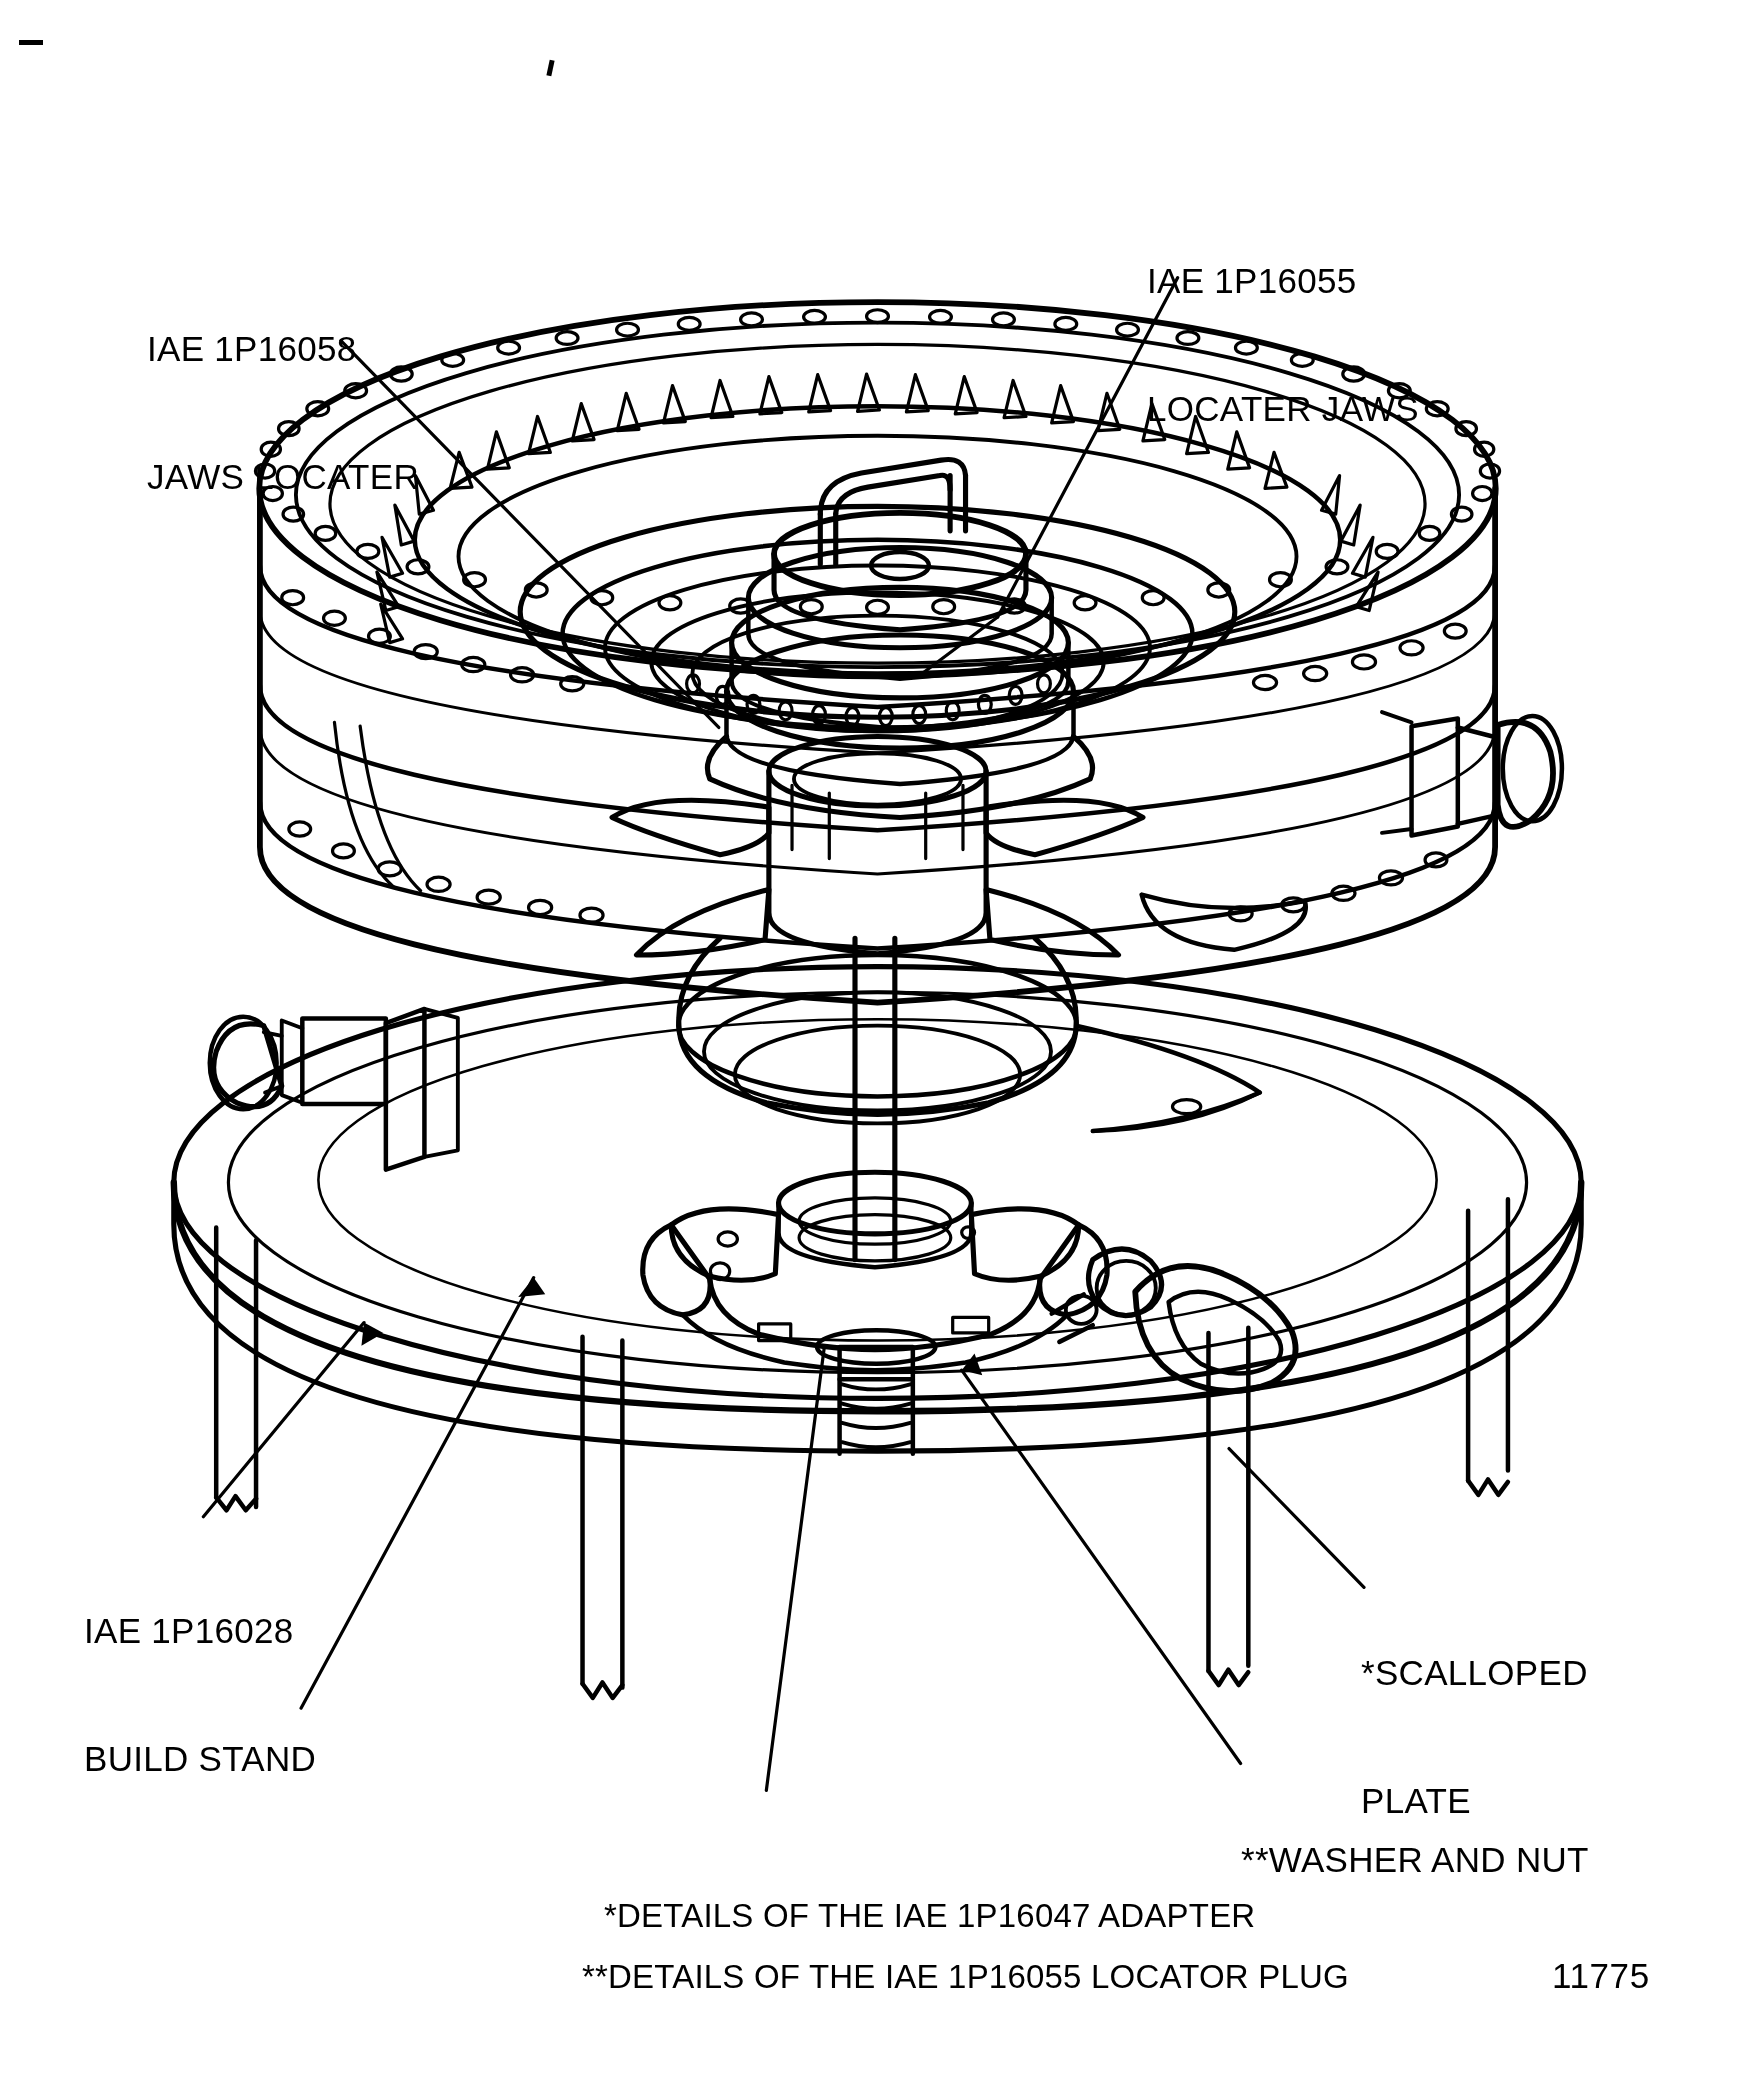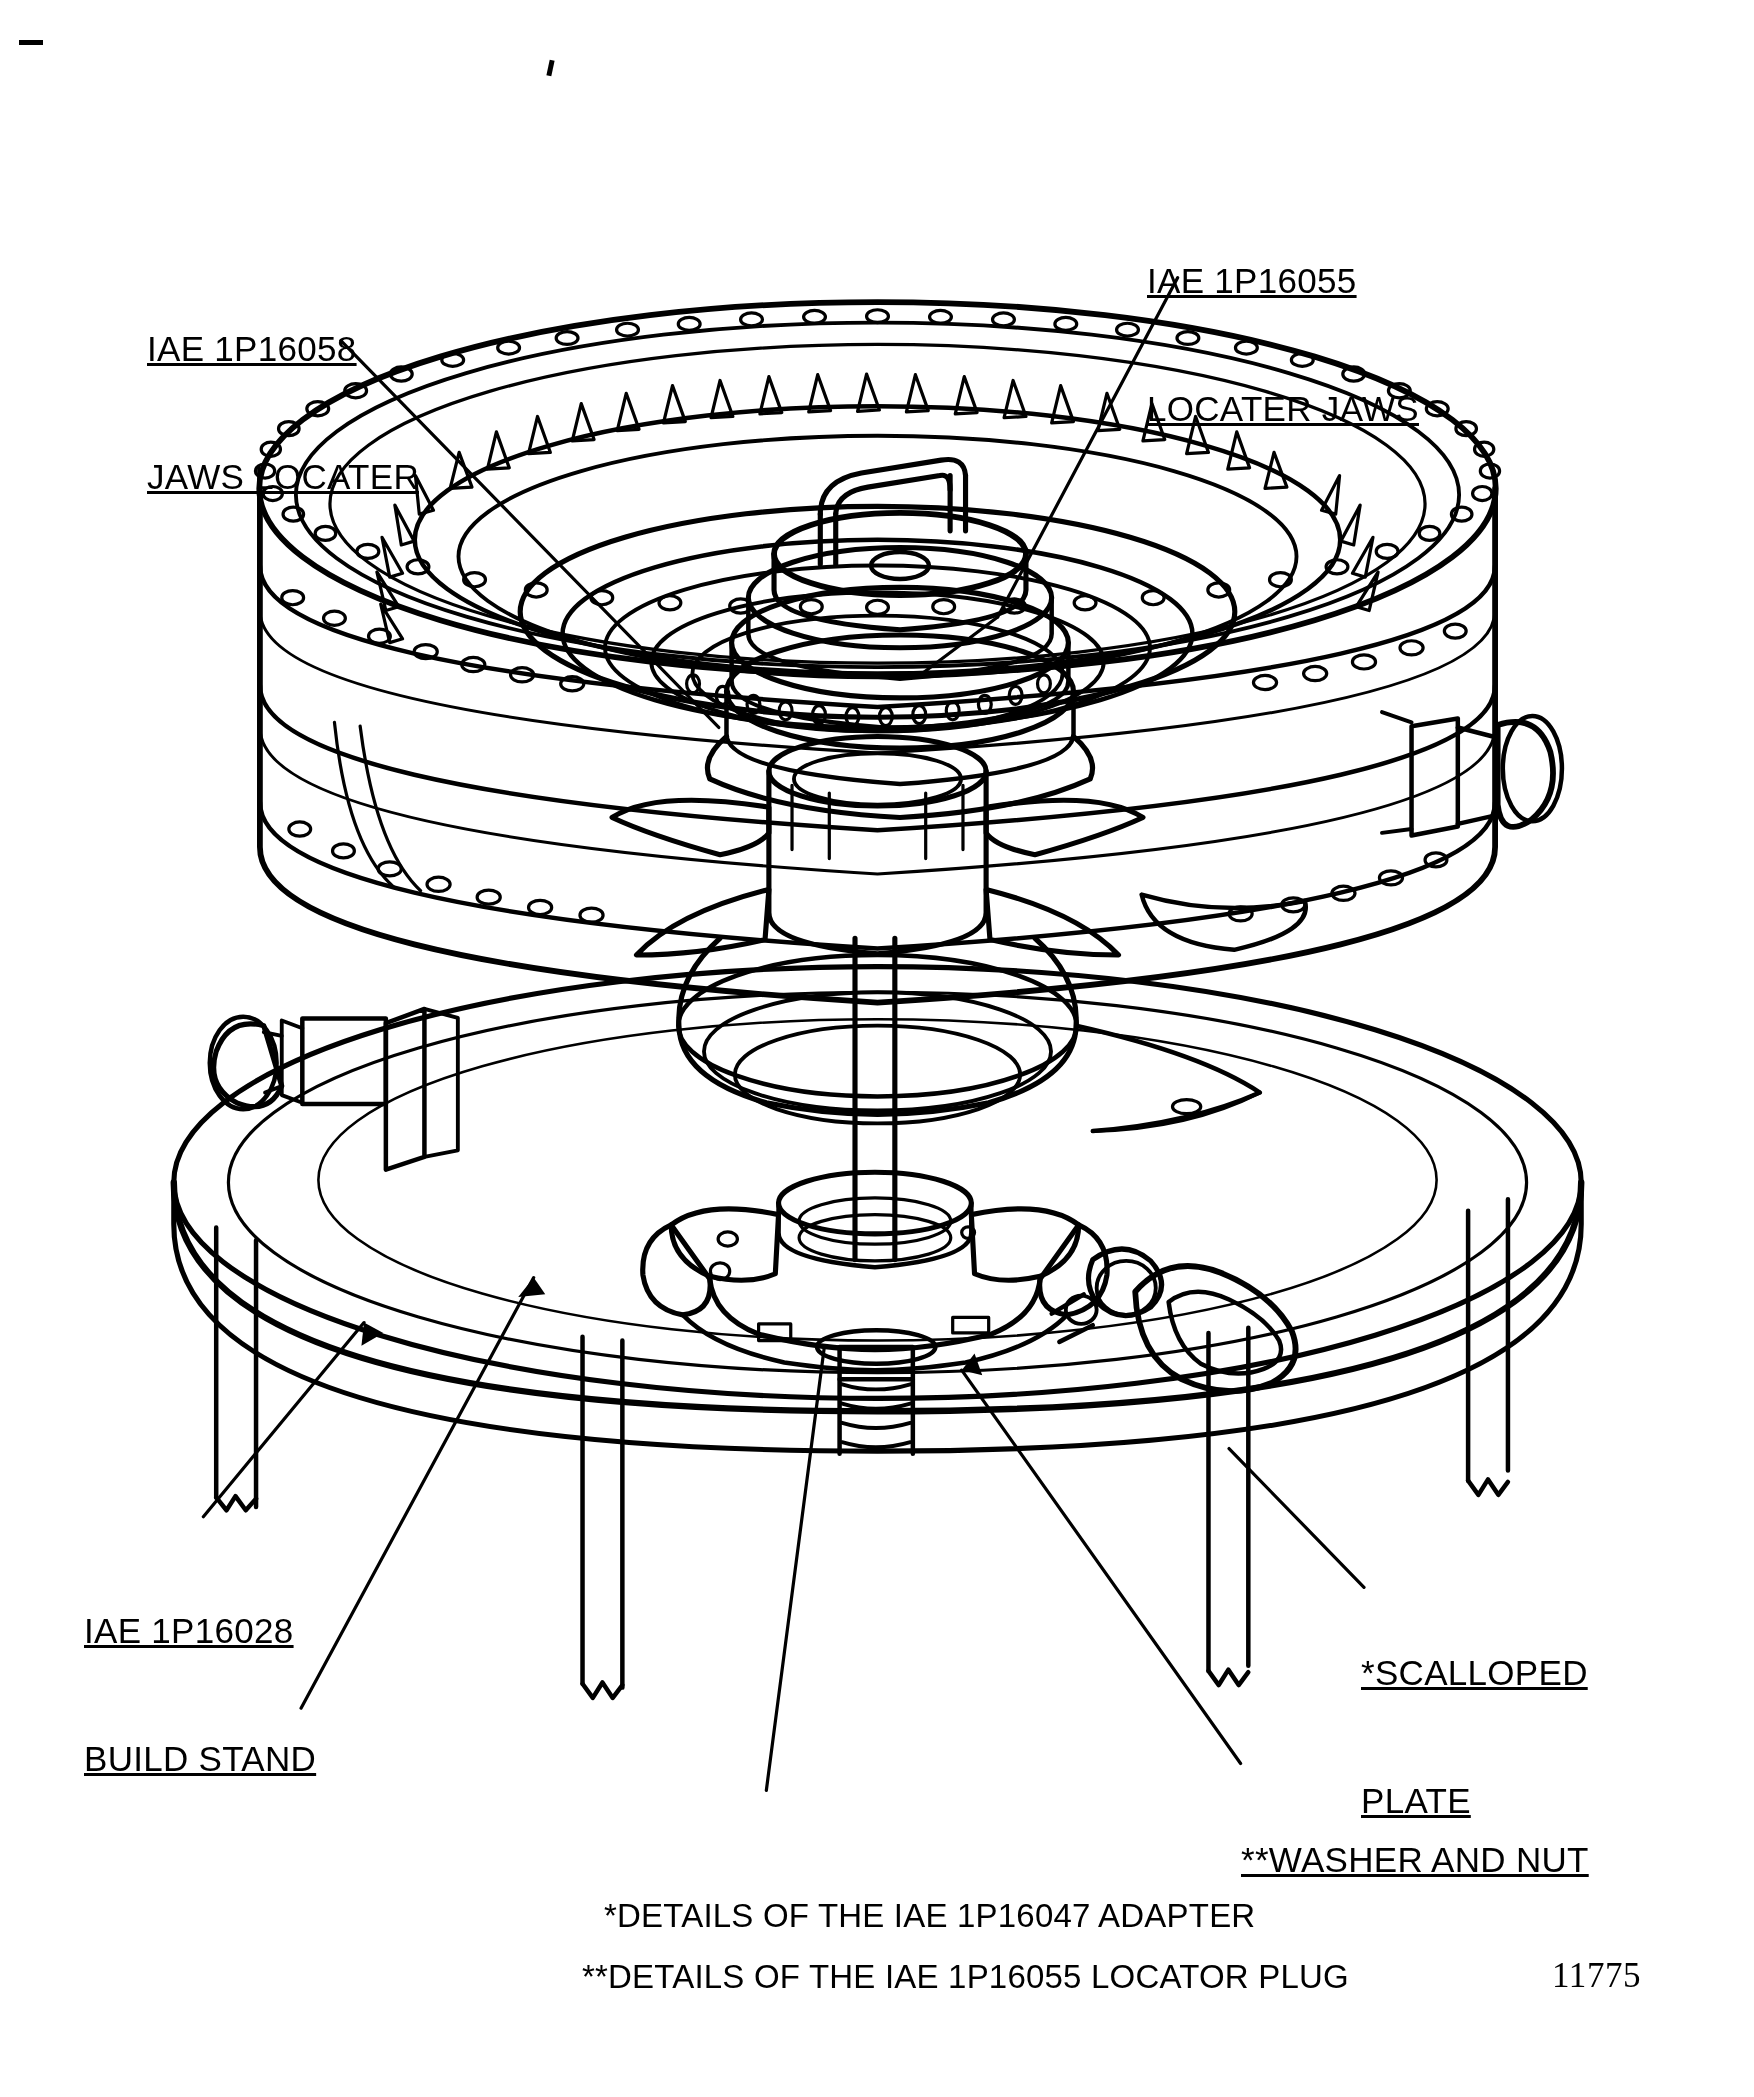--- a/index.html
+++ b/index.html
@@ -38,34 +38,34 @@
   .callout {
     position: absolute;
     font-family: "Liberation Sans", sans-serif;
     font-size: 35px;
     line-height: 1.22;
     letter-spacing: 0.3px;
     color: #000;
     white-space: pre;
     font-weight: 400;
   }
-  .callout .ln { display: block; text-decoration: underline; }
+  .callout .ln { display: block; }
 
   .footnote {
     position: absolute;
     font-family: "Liberation Sans", sans-serif;
     font-size: 33px;
     letter-spacing: 0.2px;
     color: #000;
     white-space: pre;
   }
 
   .fignum {
     position: absolute;
-    font-family: Liberation Serif, serif;
+    font-family: Liberation Sans, sans-serif;
     font-size: 35px;
     letter-spacing: 0.6px;
     color: #000;
   }
 
   
   #cl-jaws      { left: 147px;  top: 243px; }
   #cl-locater   { left: 1147px; top: 175px; }
   #cl-buildstnd { left: 84px;  top: 1525px; }
   #cl-fixture   { left: 212px;  top: 1725px; }

